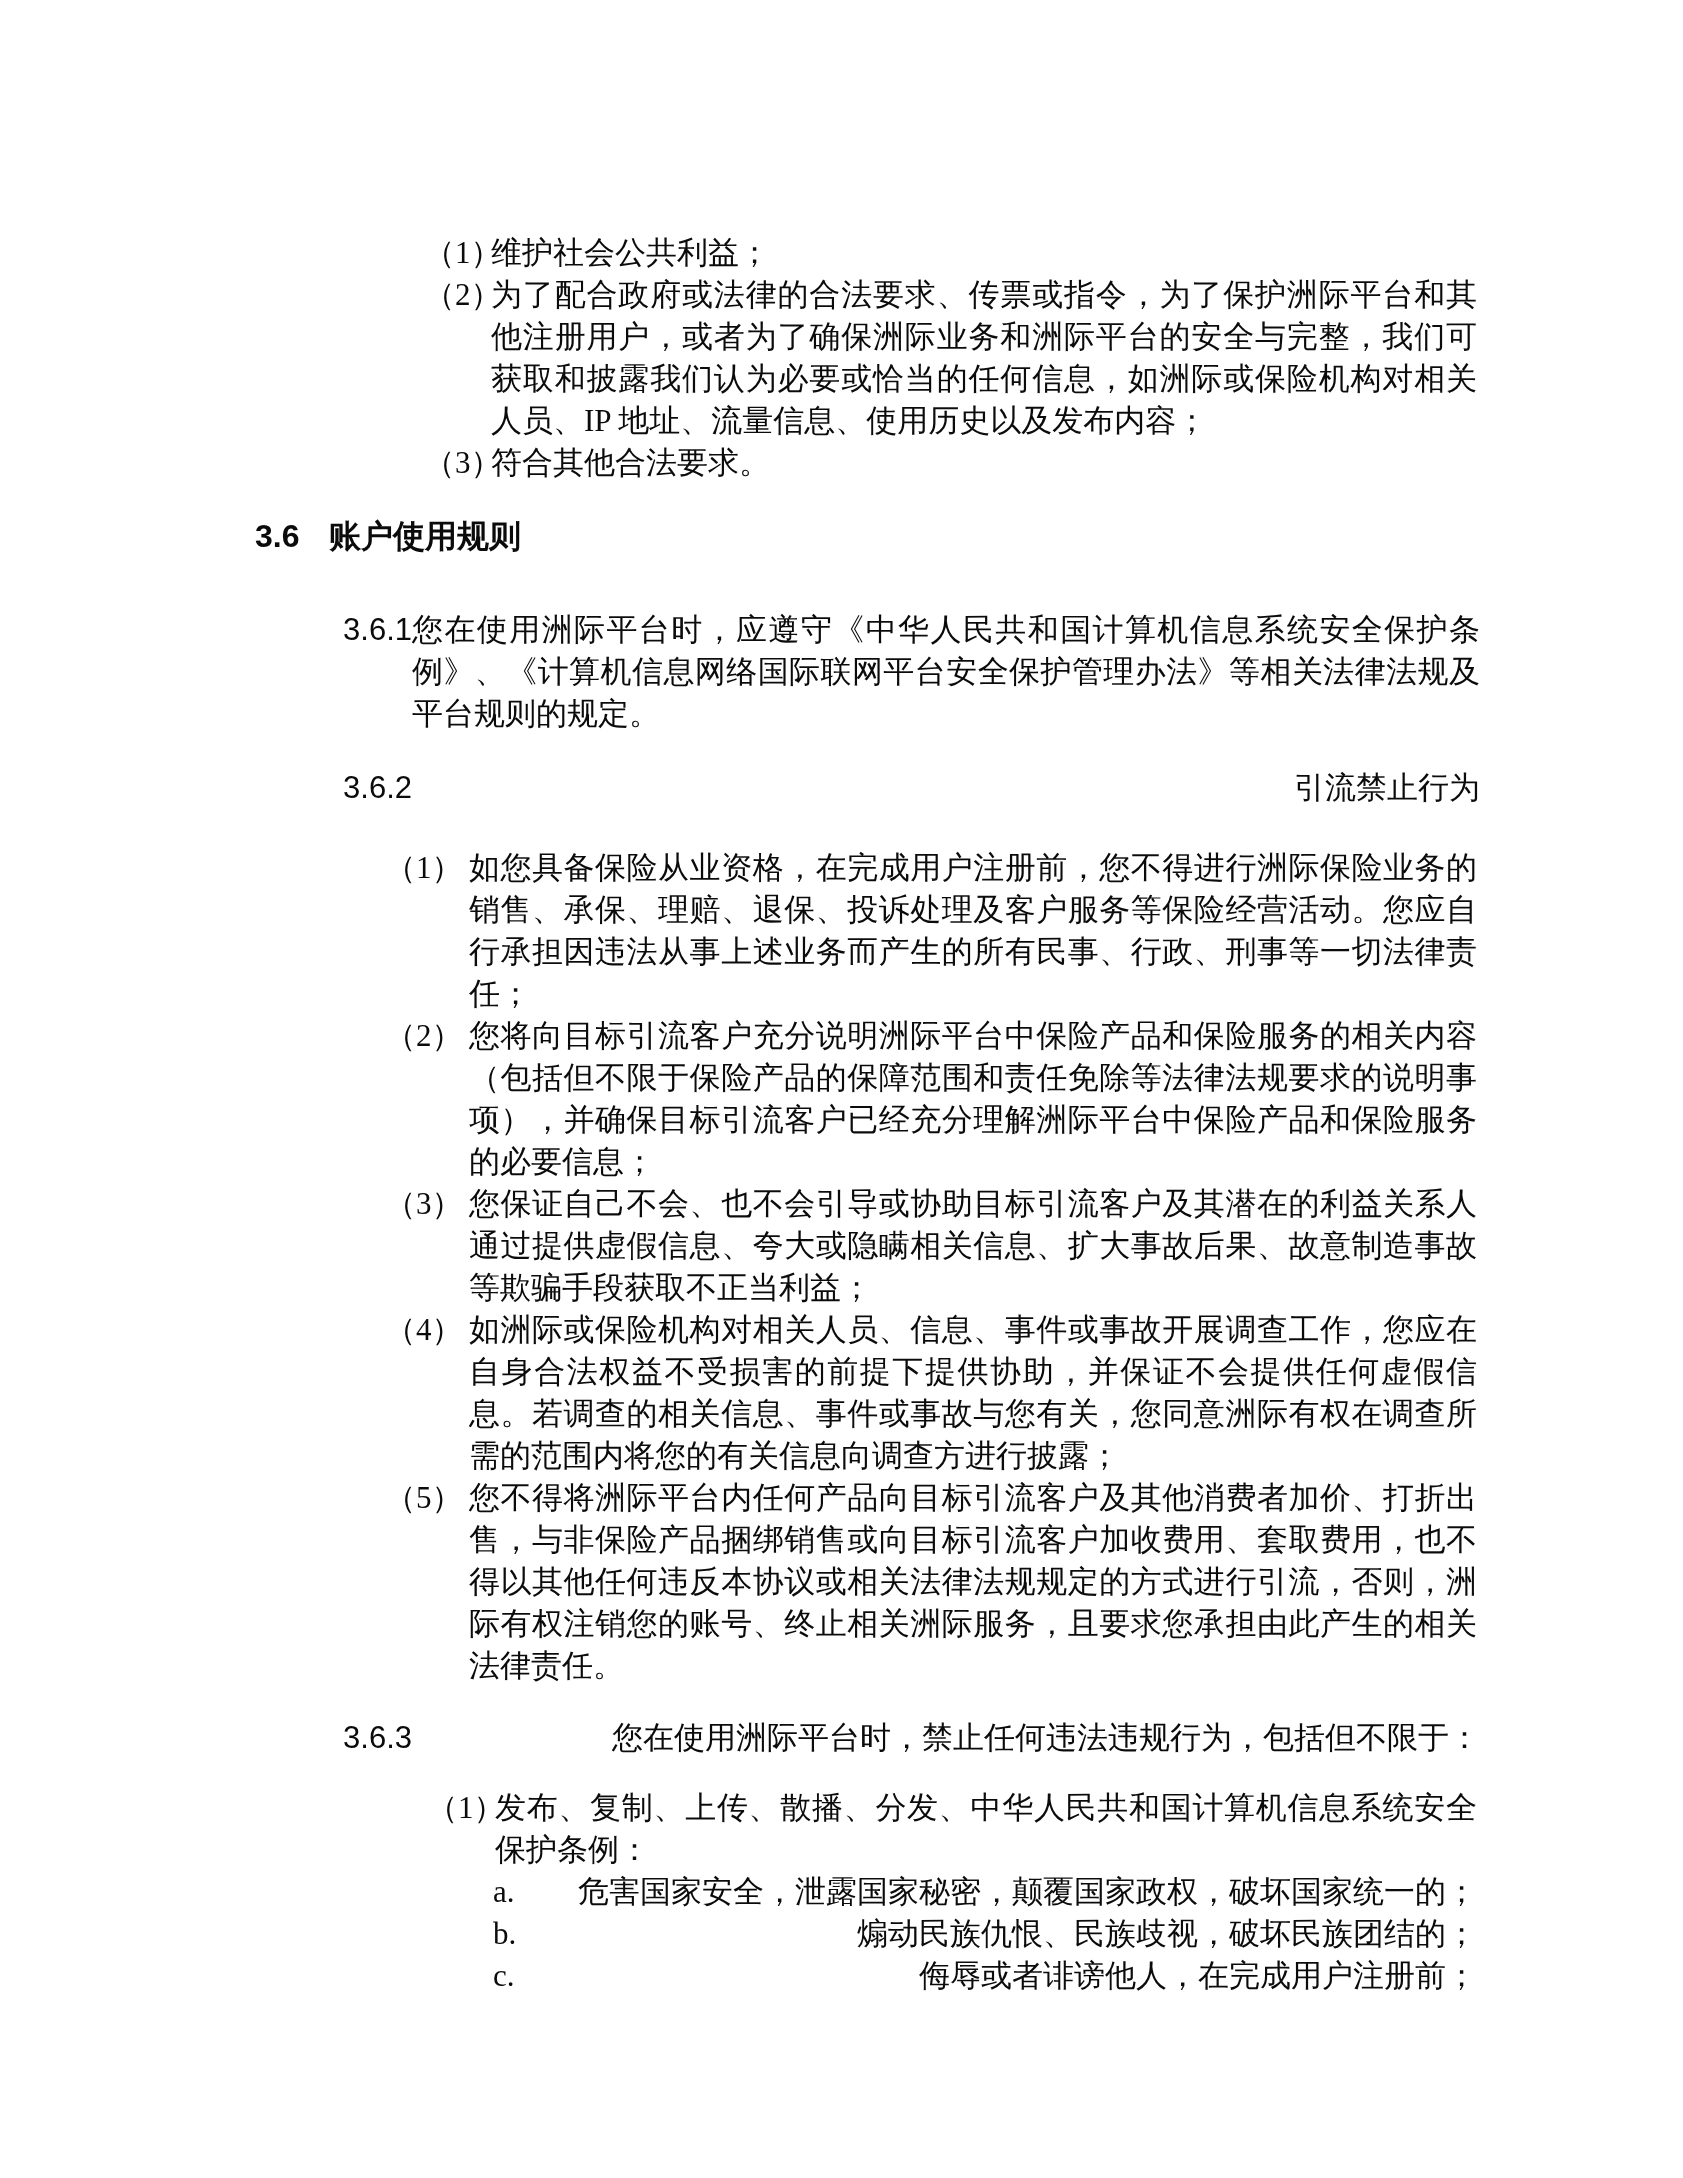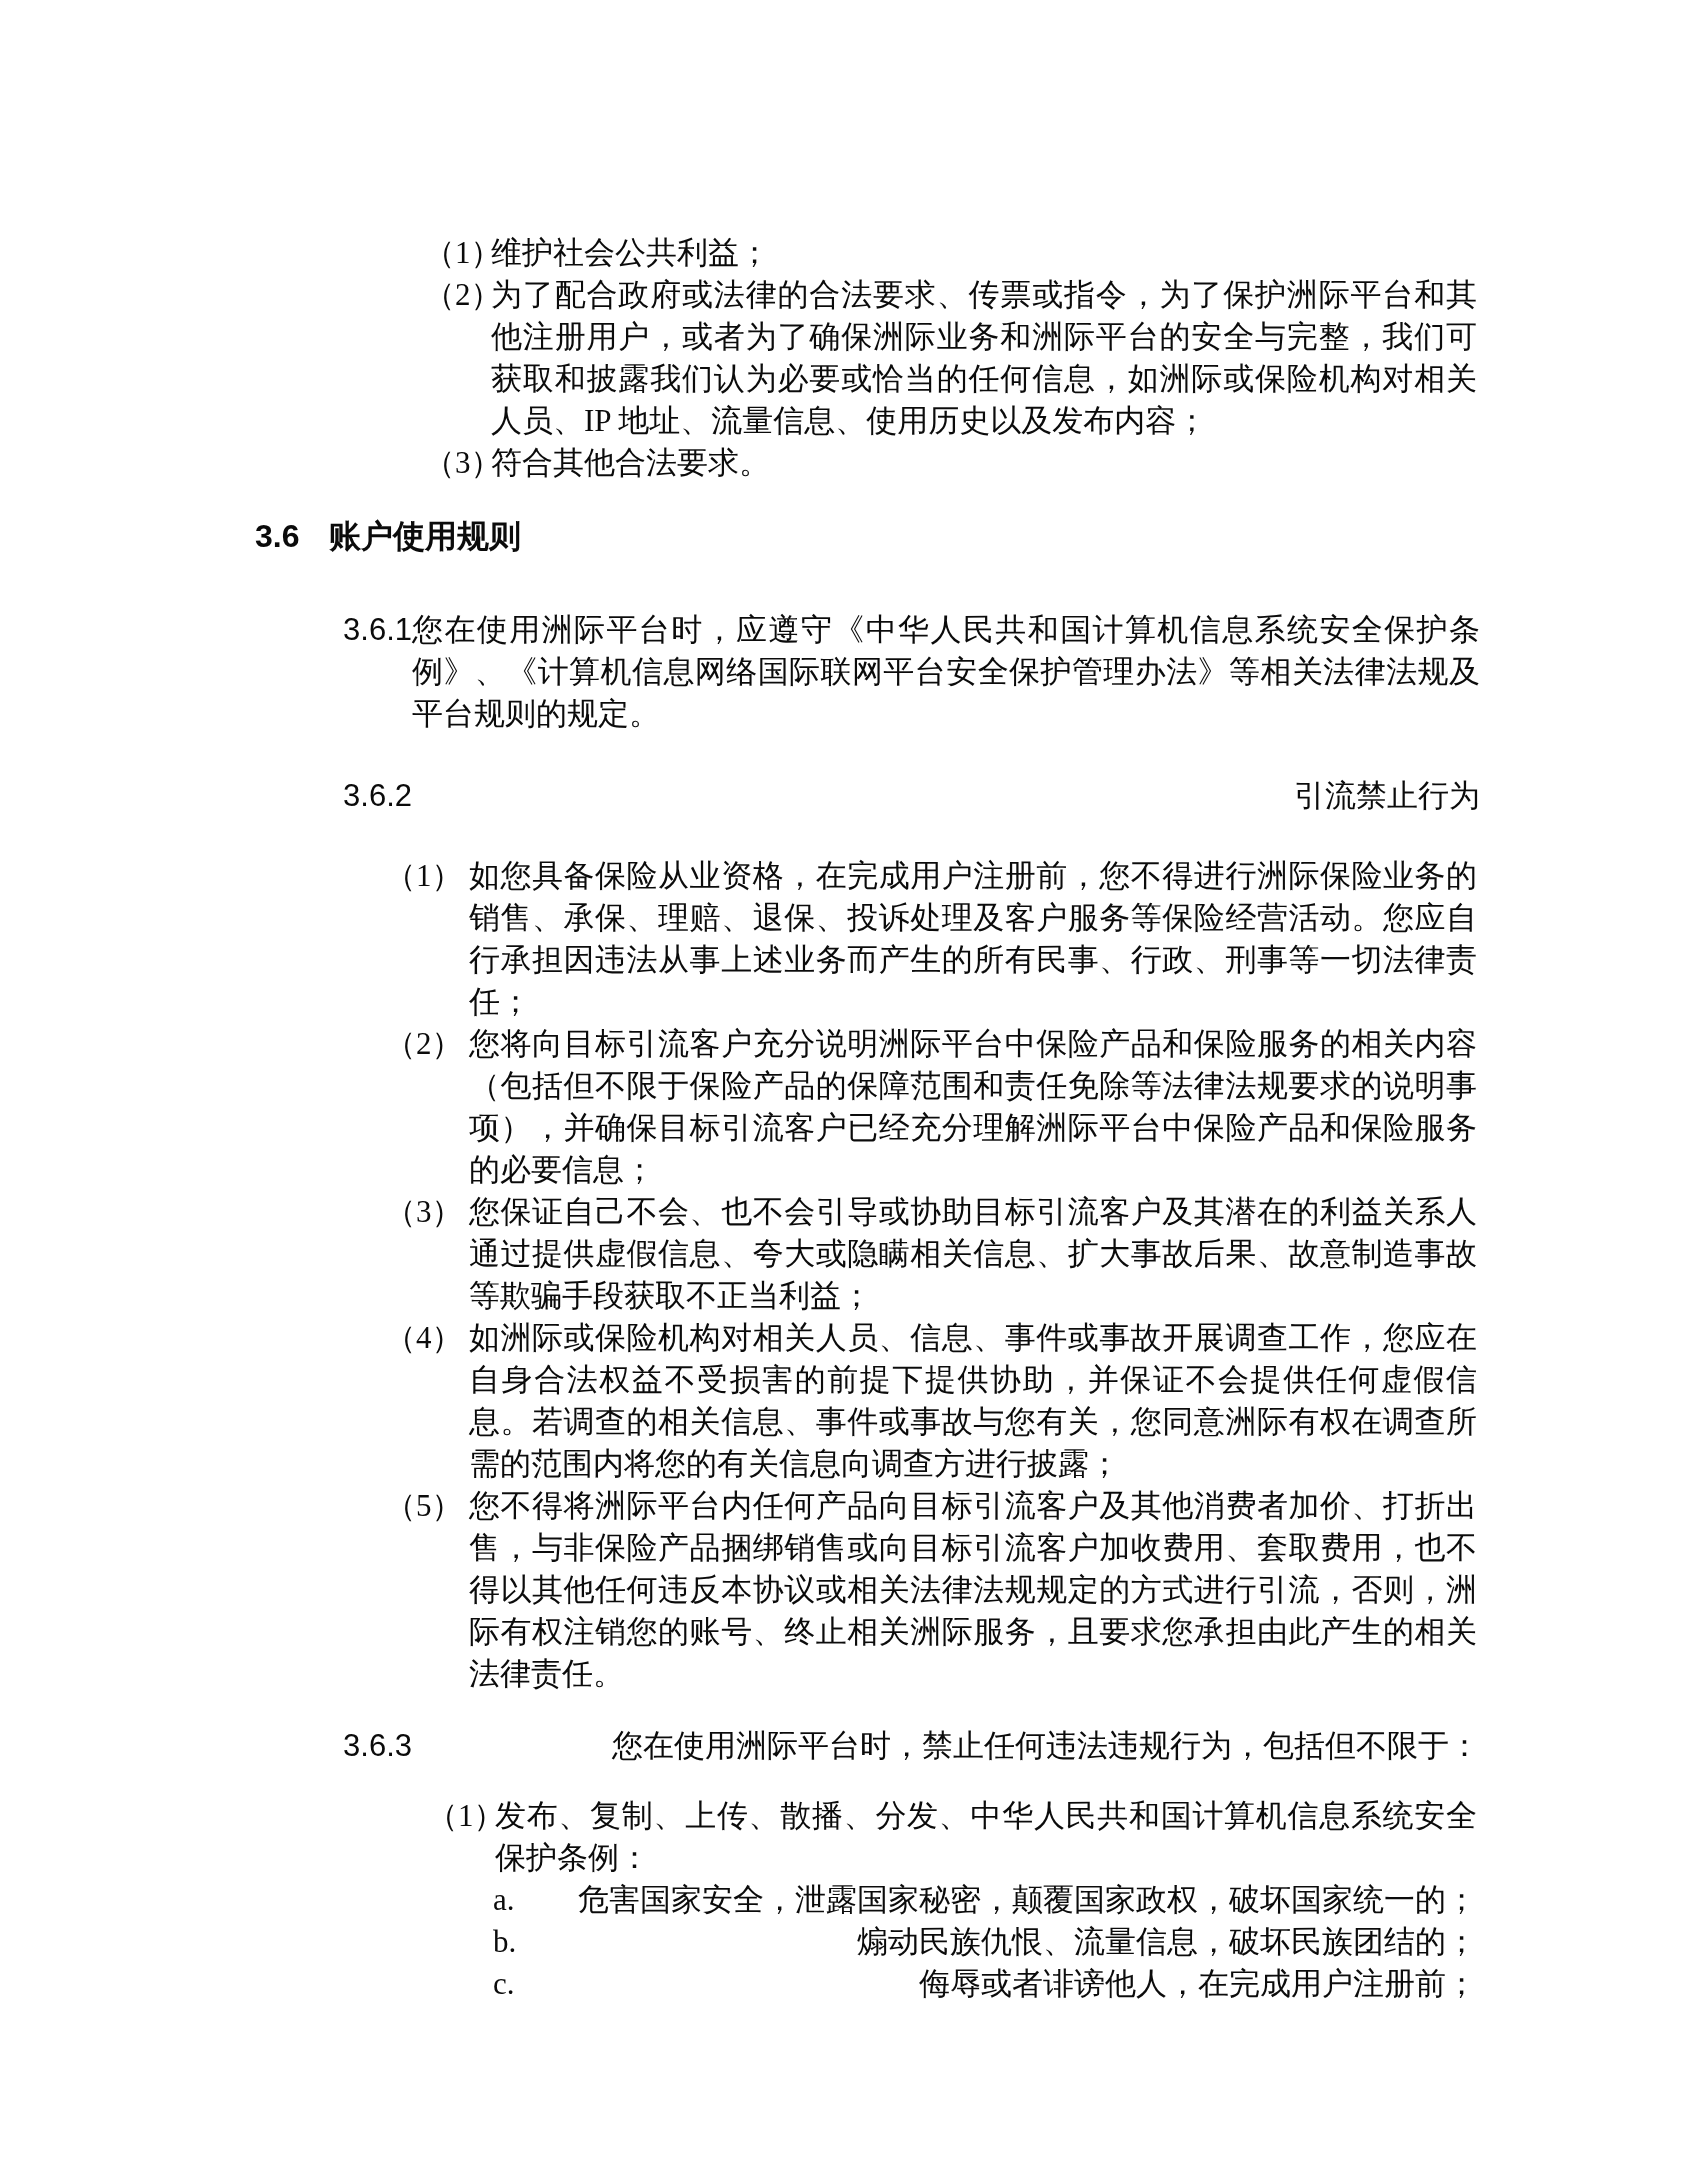--- a/index.html
+++ b/index.html
@@ -46,21 +46,21 @@
 
   
   .clause { margin-left: 335px; margin-right: 203px; }
   .clause .num {
     flex: 0 0 auto;
     width: 77px;
     white-space: nowrap;
     font-family: "Liberation Sans", "DejaVu Sans", sans-serif;
     text-align: right;
   }
-  .clause-362 { margin-top: 40px; margin-bottom: 38px; }
+  .clause-362 { margin-top: 32px; margin-bottom: 38px; }
   .clause-363 { margin-top: 30px; gap: 28px; }
 
   
   .list-362 { margin: 0 206px 0 385px; }
   .list-362 .marker { width: 84px; }
 
   
   .list-363 { margin: 28px 206px 0 427px; }
   .list-363 > .row > .marker { width: 68px; }
 
@@ -135,21 +135,21 @@
       <span class="marker">（1）</span>
       <div class="text">发布、复制、上传、散播、分发、中华人民共和国计算机信息系统安全保护条例：</div>
     </div>
     <div class="sublist">
       <div class="row">
         <span class="marker">a.</span>
         <div class="text nojust">危害国家安全，泄露国家秘密，颠覆国家政权，破坏国家统一的；</div>
       </div>
       <div class="row">
         <span class="marker">b.</span>
-        <div class="text nojust">煽动民族仇恨、流量信息，破坏民族团结的；</div>
+        <div class="text nojust">煽动民族仇恨、民族歧视，破坏民族团结的；</div>
       </div>
       <div class="row">
         <span class="marker">c.</span>
         <div class="text nojust">侮辱或者诽谤他人，在完成用户注册前；</div>
       </div>
     </div>
   </div>
 
 </div>
 

